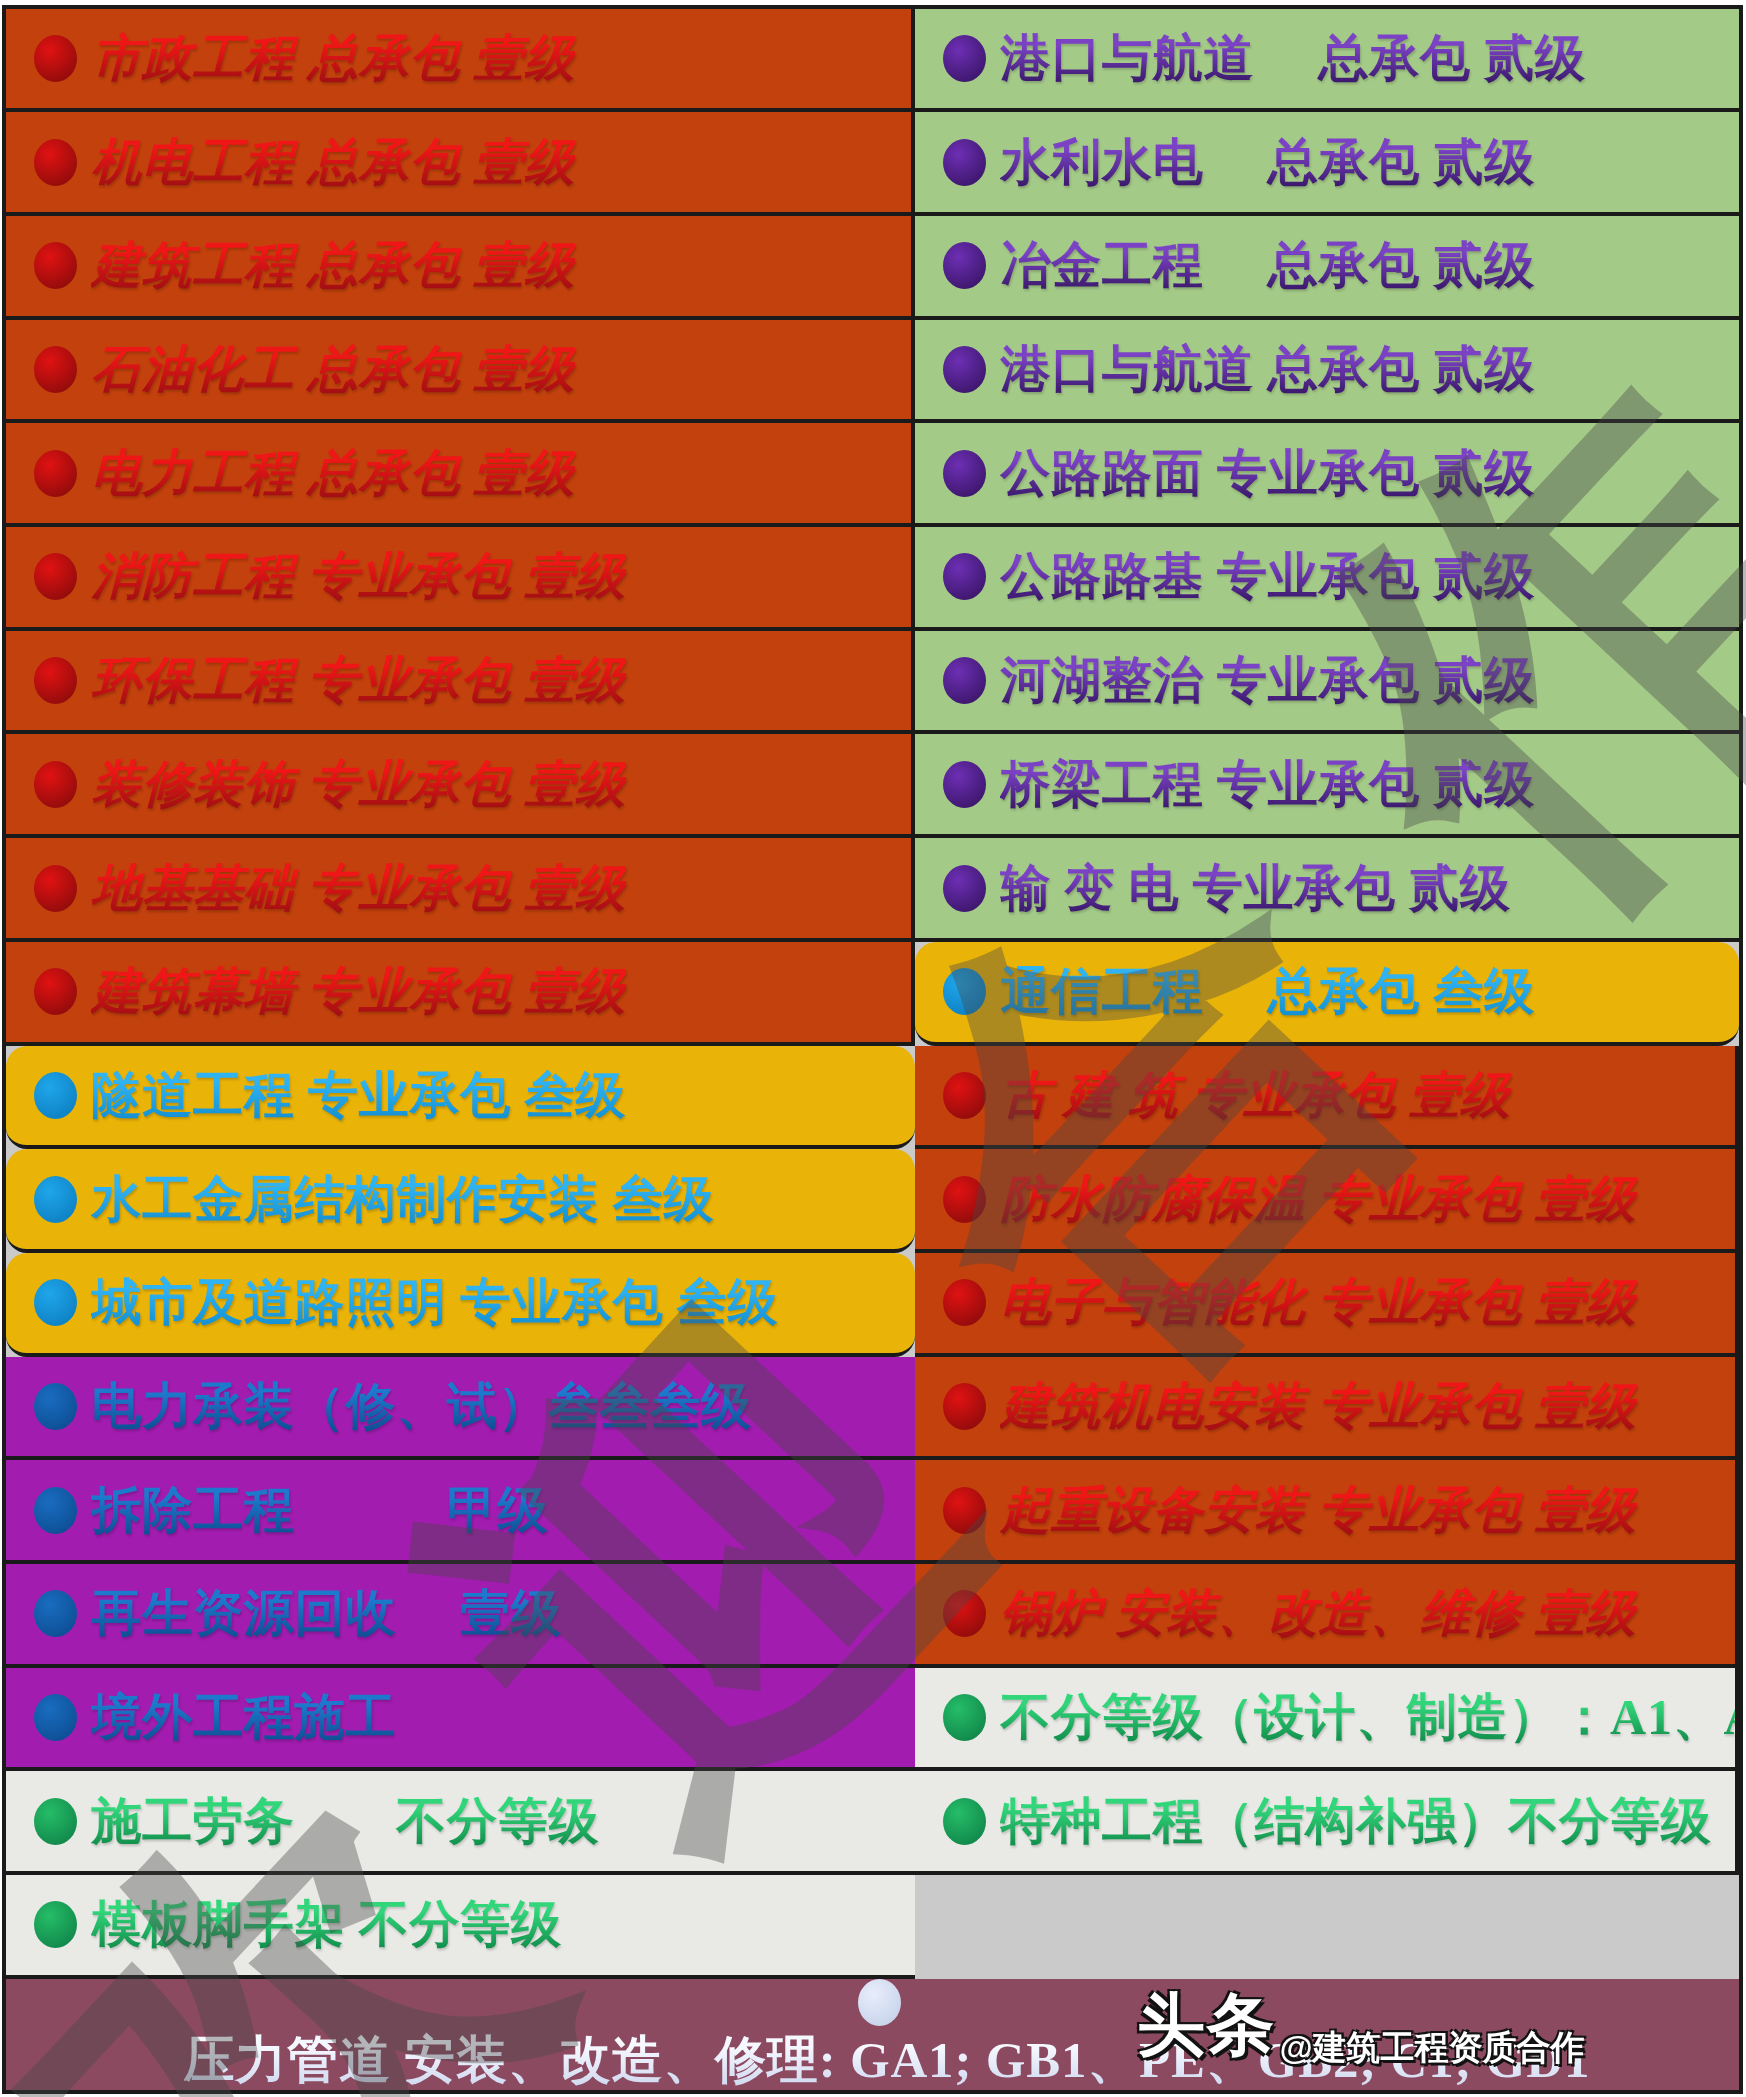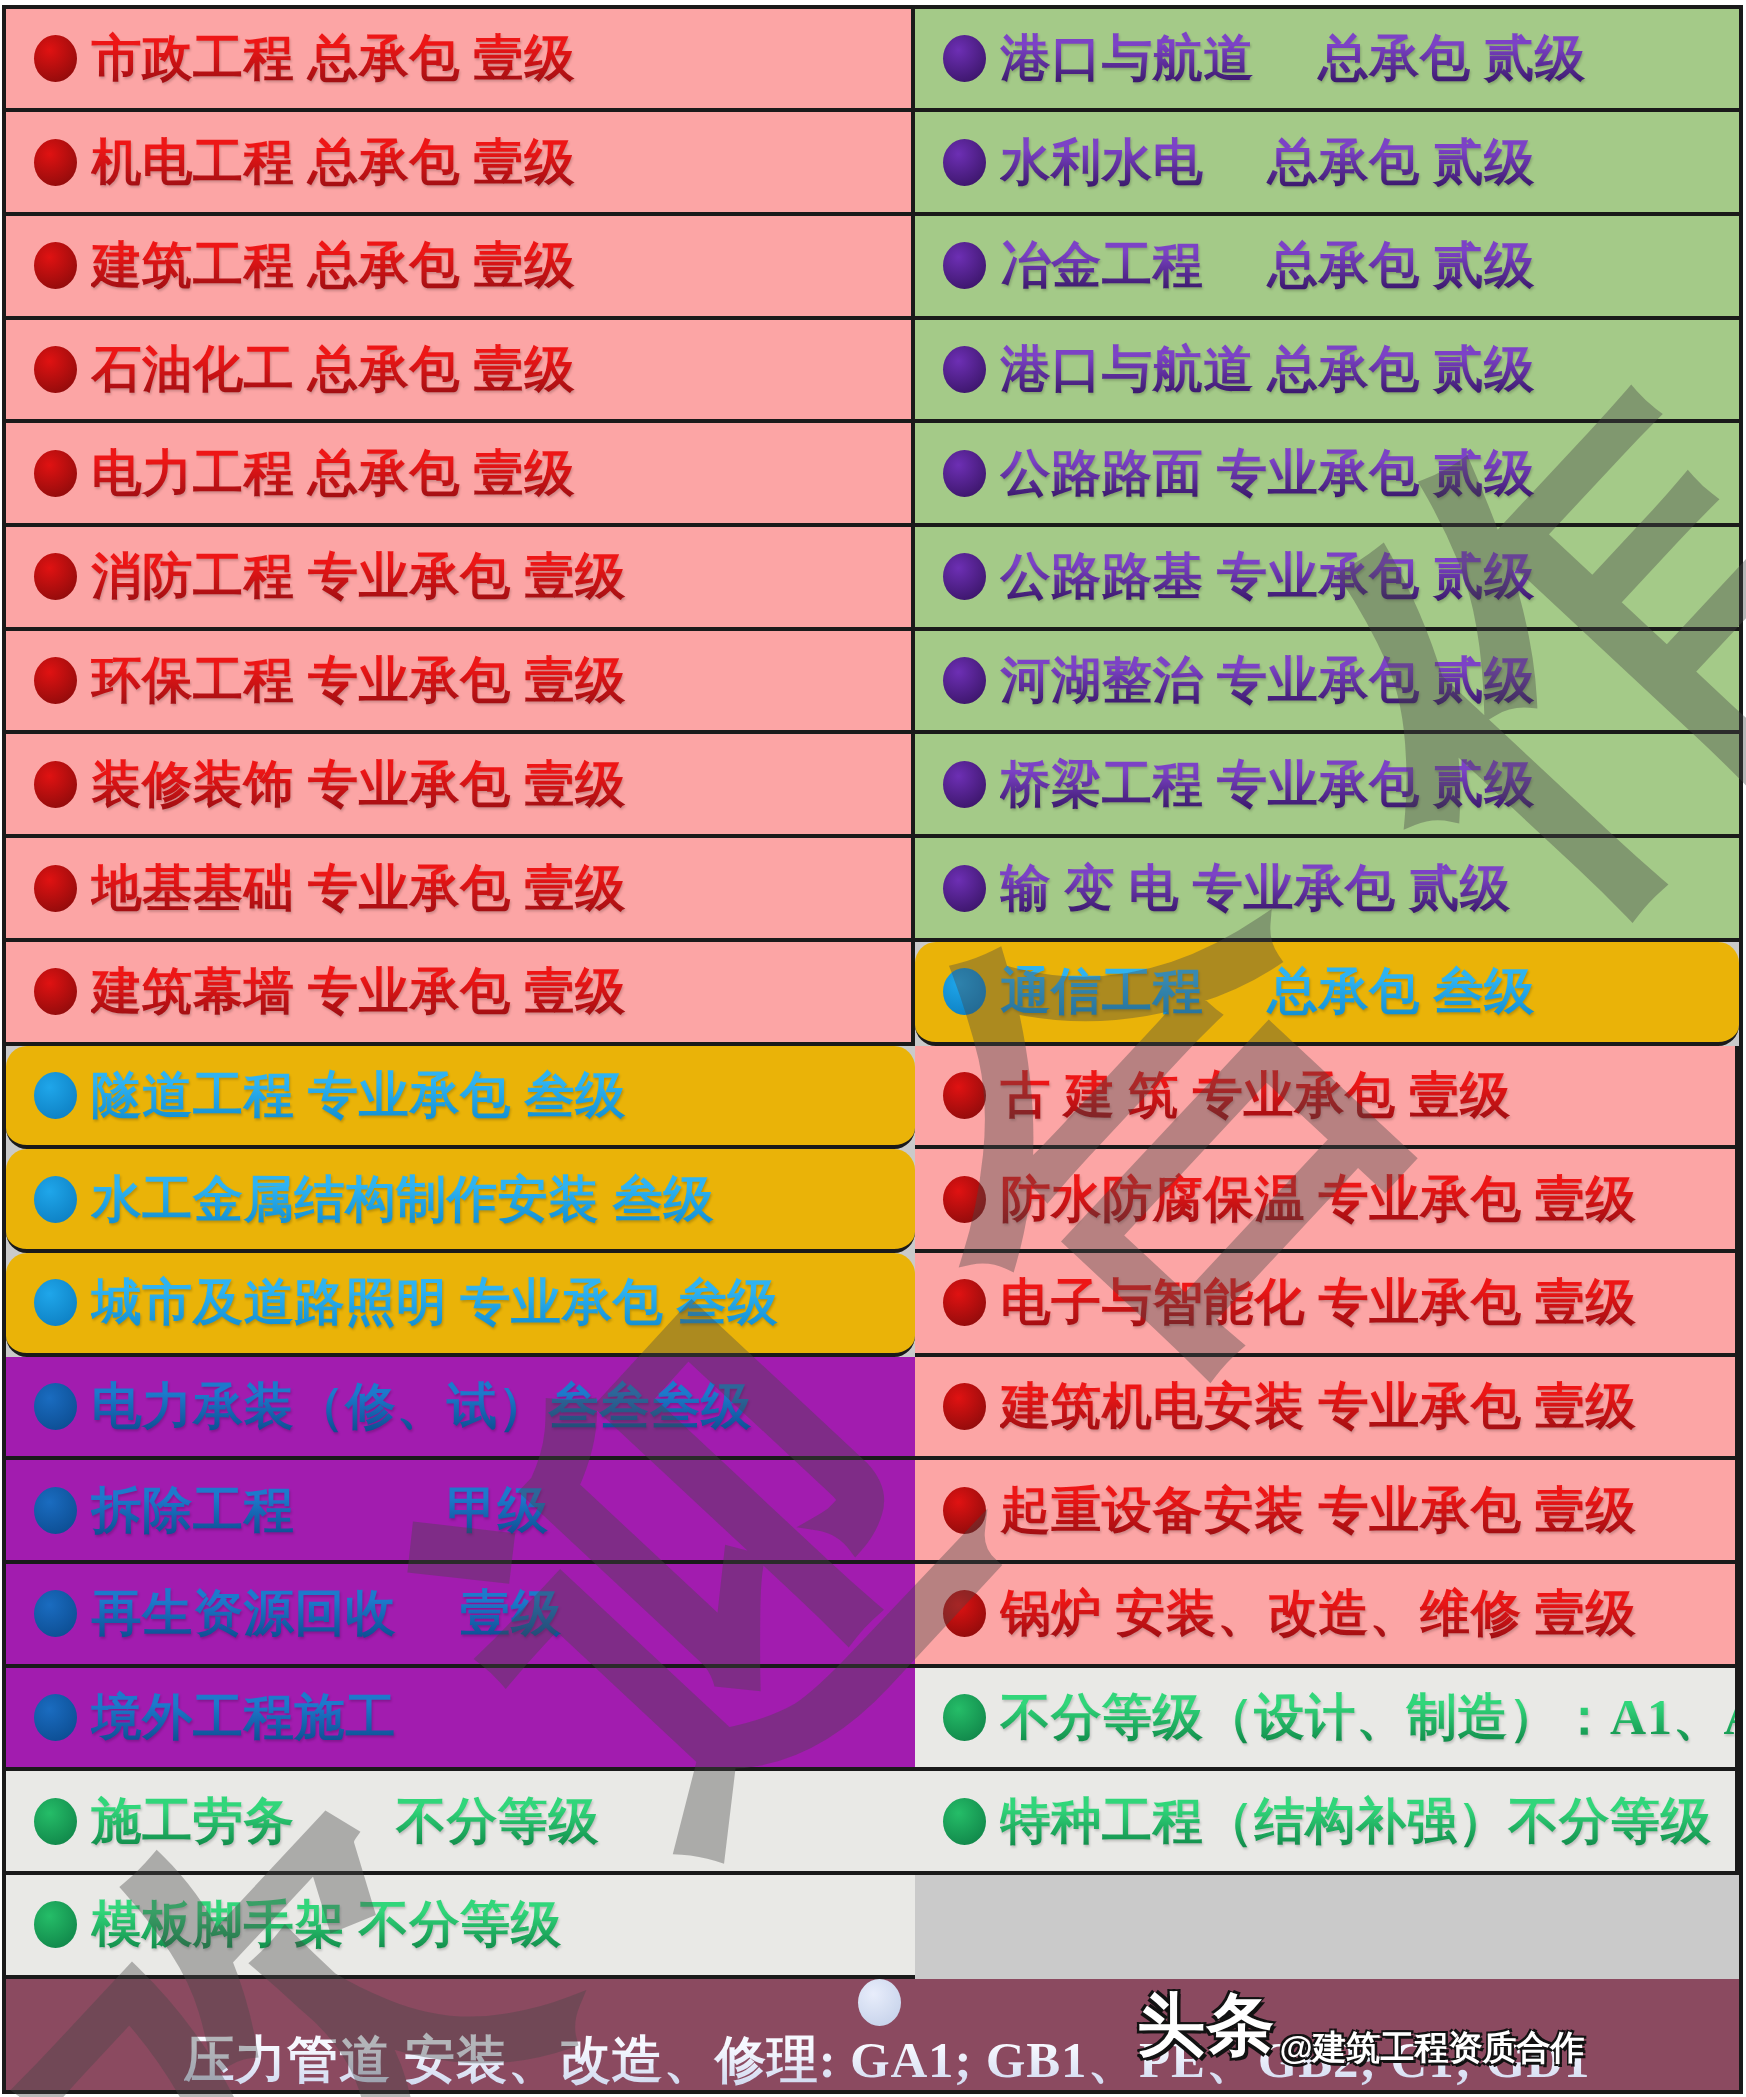--- a/index.html
+++ b/index.html
@@ -30,21 +30,21 @@
   }
   .cell {
     display: flex;
     align-items: center;
     padding-left: 28px;
     padding-right: 6.3px;
     border-bottom: 4px solid #1a1a1a;
     overflow: hidden;
   }
   .cell.l { border-right: 4px solid #1a1a1a; }
-  .bg-gray   { background: #fca5a5; }
+  .bg-gray   { background: #c2410c; font-style: italic; }
   .bg-light  { background: #e9e9e6; }
   .bg-green  { background: #a4ca88; }
   .bg-orange { background: #eab308; border-radius: 21px; }
   .bg-yellow { background: #a21caf; }
 
   .t-red    { --a:#ee1616; --b:#8e0d12; --ba:#e01212; --bb:#8e0b0b; }
   .t-purple { --a:#7c42c6; --b:#2a0f55; --ba:#6d2fb4; --bb:#3a1568; }
   .t-cyan   { --a:#2fb3f2; --b:#0d87ca; --ba:#1fa6ea; --bb:#0d7fc2; }
   .t-blue   { --a:#1d79cc; --b:#0a4486; --ba:#1a6cc0; --bb:#0c4d92; }
   .t-green  { --a:#31d67a; --b:#0a7c40; --ba:#25bd68; --bb:#108549; }

